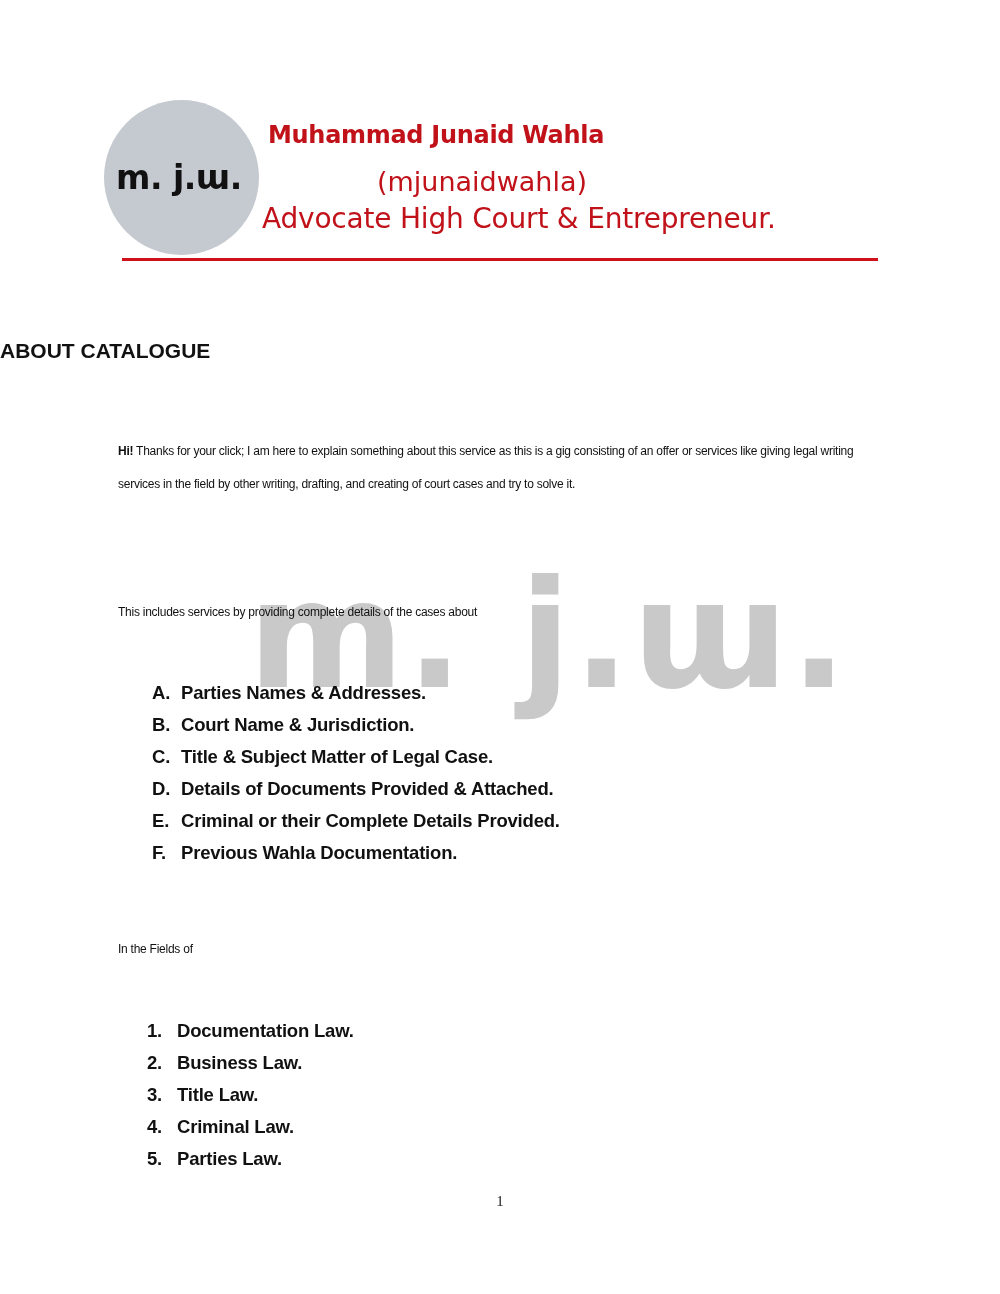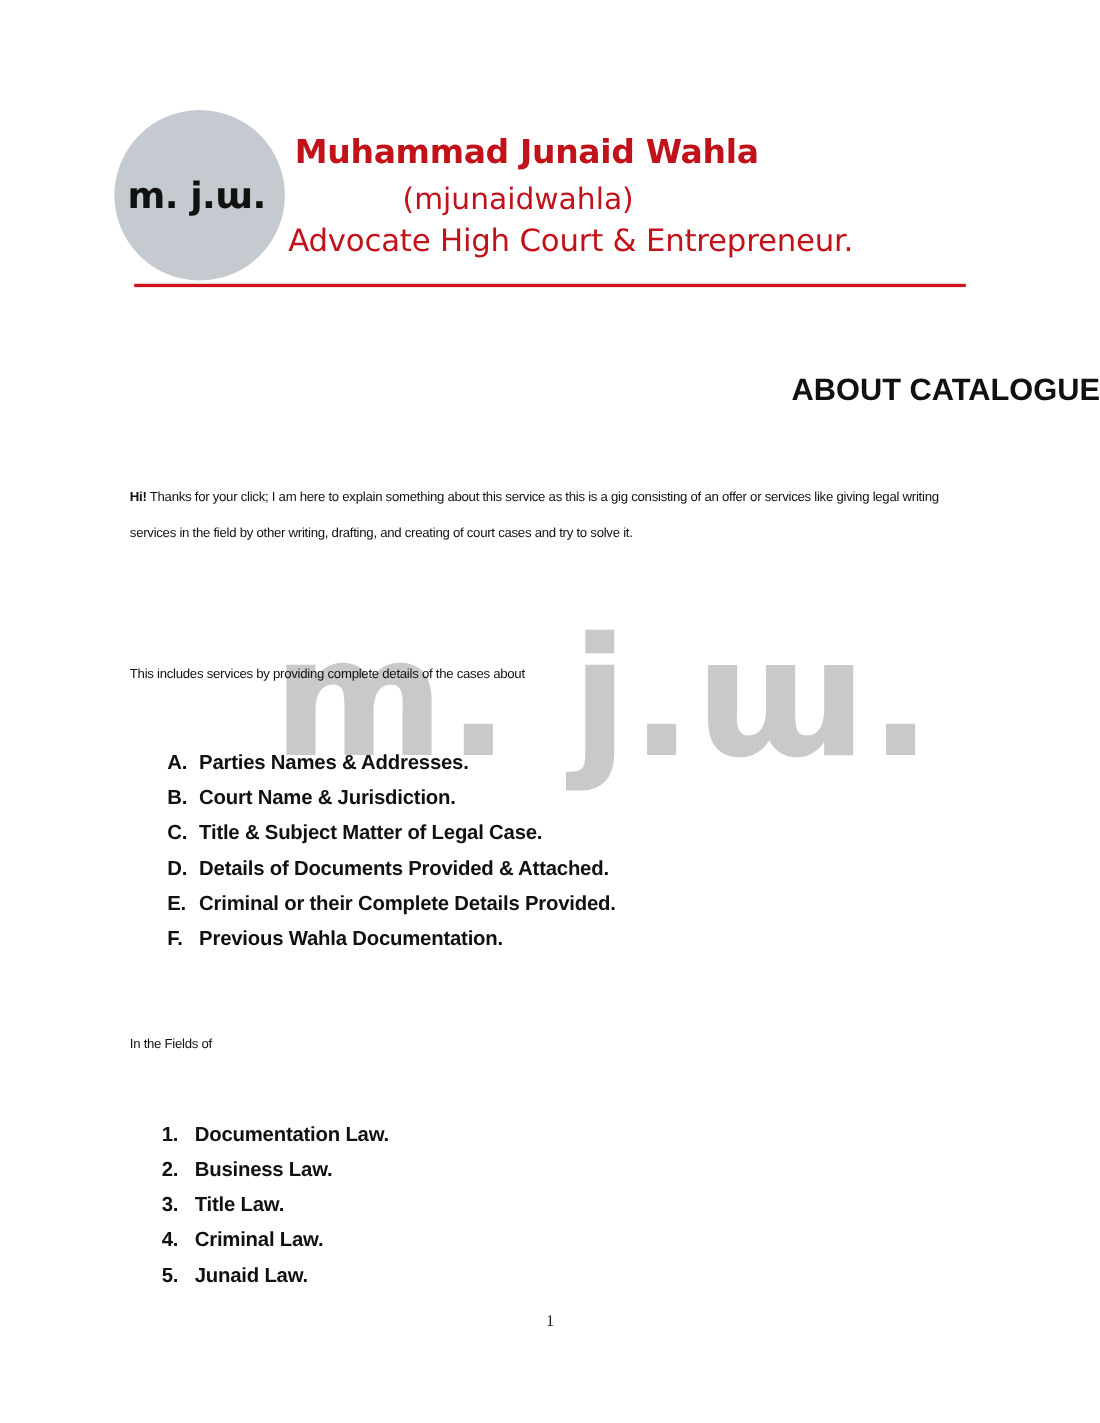--- a/index.html
+++ b/index.html
@@ -8,44 +8,44 @@
     .logo-circle {
       position: absolute; left: 104px; top: 100px; width: 155px; height: 155px;
       border-radius: 50%; background: #c5c9d0;
     }
     .logo-text {
       position: absolute; left: 116px; top: 158px; font-family: "DejaVu Sans", sans-serif;
       font-weight: bold; font-size: 33px; color: #111; letter-spacing: -0.5px;
     }
     .hdr-name {
       position: absolute; left: 268px; top: 121px; font-family: "DejaVu Sans", sans-serif;
-      font-weight: bold; font-size: 30px; color: #c1121a; letter-spacing: -0.3px; white-space: nowrap;
+      font-weight: bold; font-size: 24px; color: #c1121a; letter-spacing: -0.3px; white-space: nowrap;
     }
     .hdr-handle {
-      position: absolute; left: 366px; top: 166px; font-family: "DejaVu Sans", sans-serif;
+      position: absolute; left: 377px; top: 166px; font-family: "DejaVu Sans", sans-serif;
       font-size: 27px; color: #c1121a; white-space: nowrap;
     }
     .hdr-role {
       position: absolute; left: 262px; top: 202px; font-family: "DejaVu Sans", sans-serif;
       font-size: 28px; color: #c1121a; white-space: nowrap; letter-spacing: -0.2px;
     }
     .hdr-rule {
       position: absolute; left: 122px; top: 258px; width: 756px; height: 3px; background: #d0101a;
     }
 
     .watermark {
       position: absolute; left: 248px; top: 560px; font-family: "DejaVu Sans", sans-serif;
       font-weight: bold; font-size: 150px; color: #c9c9c9; letter-spacing: 2px; white-space: nowrap;
       line-height: 1; z-index: 0;
     }
 
     .doc { position: absolute; left: 0; top: 0; width: 1000px; z-index: 1; }
     .title {
-      position: absolute; left: 0; width: 1000px; top: 339px; text-align: right;
-      font-weight: bold; font-size: 28px; color: #111;
+      position: absolute; left: 0; width: 1000px; top: 339px; text-align: left;
+      font-weight: bold; font-size: 21px; color: #111;
     }
     .para {
       position: absolute; left: 118px; width: 770px; font-size: 12px; line-height: 32.5px; color: #111;
       font-family: "Liberation Sans Narrow", "Liberation Sans", sans-serif; letter-spacing: -0.25px;
     }
     .p1 { top: 435px; }
     .p2 { top: 596px; }
     .p3 { top: 933px; }
     .bold { font-weight: bold; }
 
@@ -124,18 +124,18 @@
     <li>
         <span class="marker">3.</span>
         <span>Title Law.</span>
       </li>
     <li>
         <span class="marker">4.</span>
         <span>Criminal Law.</span>
       </li>
     <li>
         <span class="marker">5.</span>
-        <span>Junaid Law.</span>
+        <span>Parties Law.</span>
       </li>
   </ul>
 
   <div class="page-num">1</div>
 </div>
 
 </body></html>

